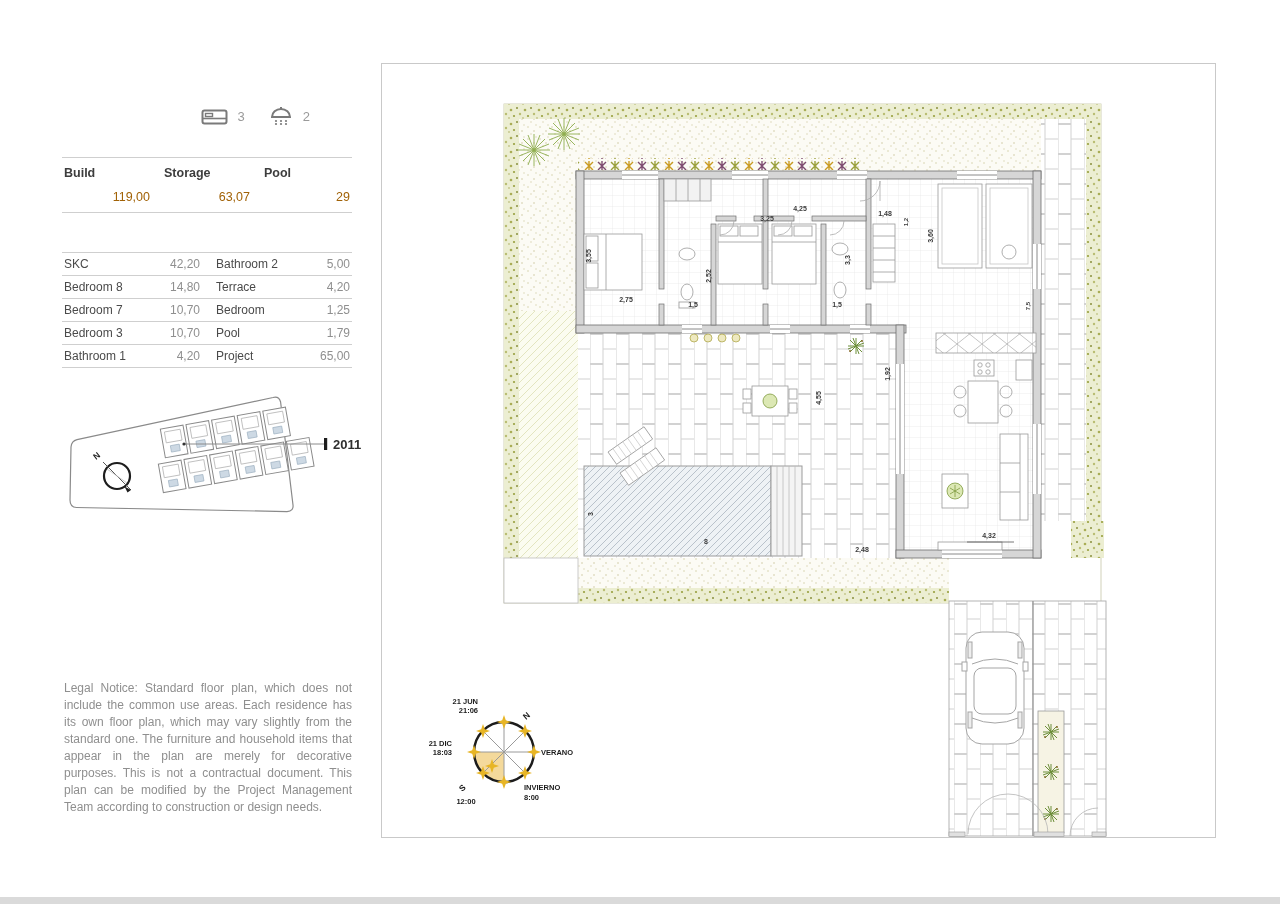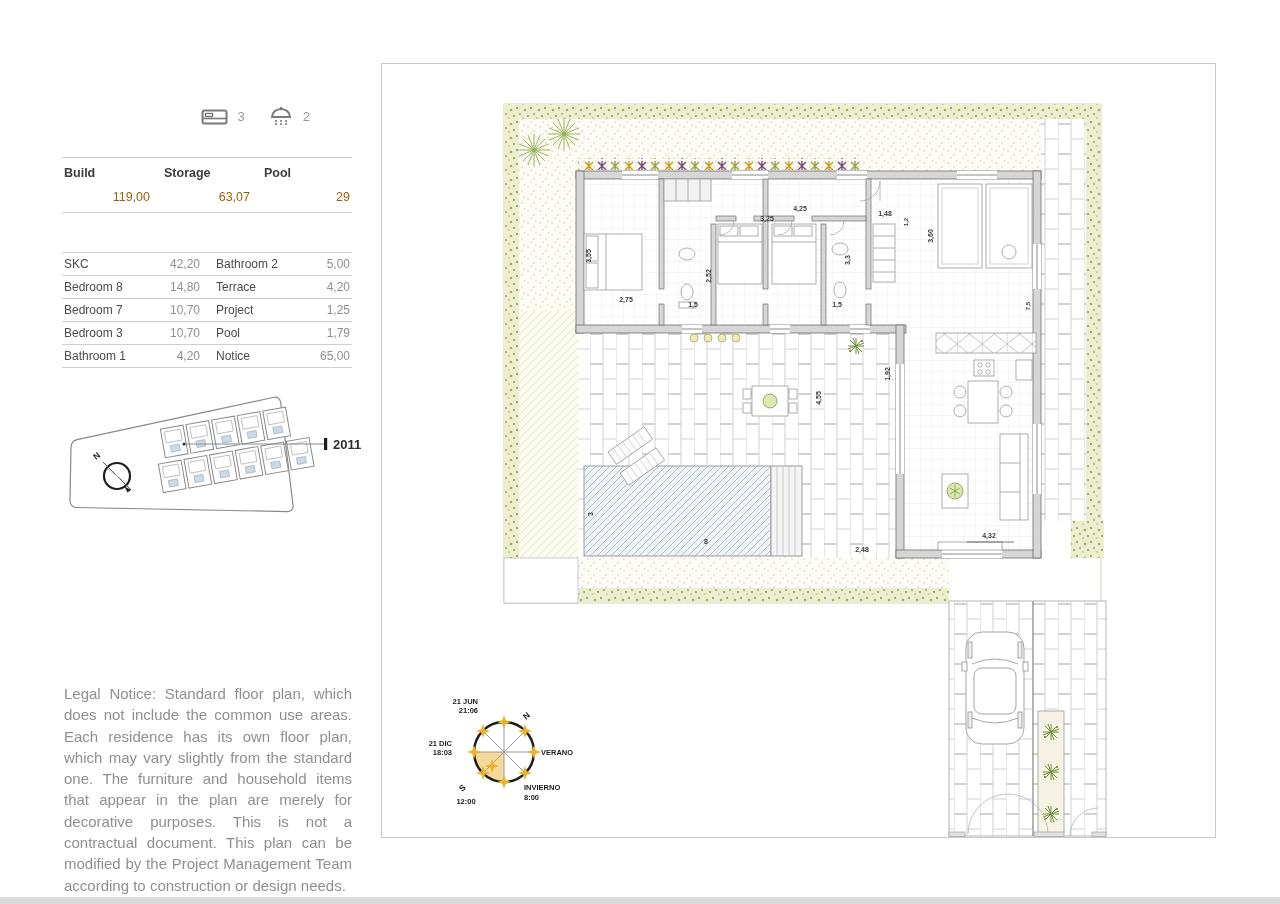--- a/index.html
+++ b/index.html
@@ -21,21 +21,21 @@
   .sum-row .c + .c{margin-left:14px;}
 
   .rooms-table{position:absolute;left:62px;top:252px;width:290px;border-top:1px solid #cfcfcf;font-size:12px;}
   .room-row{display:grid;grid-template-columns:86px 50px 96px 1fr;align-items:center;
             padding:4px 2px;border-bottom:1px solid #cfcfcf;}
   .room-row .rl{color:#4a4a4a;}
   .room-row .rv{color:#8f8f8f;text-align:right;}
   .room-row .rl2{padding-left:16px;}
 
   .siteplan{position:absolute;left:62px;top:386px;}
-  .legal{position:absolute;left:64px;top:668px;width:288px;font-size:15px;line-height:1.42;
+  .legal{position:absolute;left:64px;top:668px;width:288px;font-size:12px;line-height:1.42;
          color:#8f8f8f;text-align:justify;}
 
   .plan-frame{position:absolute;left:381px;top:63px;width:835px;height:775px;
               border:1px solid #c9c9c9;box-sizing:border-box;background:#fff;}
   .sunrose{position:absolute;left:420px;top:688px;}
 
   .bottom-strip{position:absolute;left:0;bottom:0;width:100%;height:7px;background:#dadada;}
 
   .dim{font:bold 7px "Liberation Sans","DejaVu Sans",sans-serif;fill:#3a3a3a;}
   .dim6{font:bold 6px "Liberation Sans","DejaVu Sans",sans-serif;fill:#3a3a3a;}
@@ -96,33 +96,33 @@
     </div>
     <div class="room-row">
       <span class="rl">Bedroom 8</span>
       <span class="rv">14,80</span>
       <span class="rl rl2">Terrace</span>
       <span class="rv">4,20</span>
     </div>
     <div class="room-row">
       <span class="rl">Bedroom 7</span>
       <span class="rv">10,70</span>
-      <span class="rl rl2">Project</span>
+      <span class="rl rl2">Bedroom</span>
       <span class="rv">1,25</span>
     </div>
     <div class="room-row">
       <span class="rl">Bedroom 3</span>
       <span class="rv">10,70</span>
       <span class="rl rl2">Pool</span>
       <span class="rv">1,79</span>
     </div>
     <div class="room-row">
       <span class="rl">Bathroom 1</span>
       <span class="rv">4,20</span>
-      <span class="rl rl2">Notice</span>
+      <span class="rl rl2">Project</span>
       <span class="rv">65,00</span>
     </div>
   </div>
 
   <svg class="siteplan" width="302" height="138" viewBox="0 0 302 138">
     <defs>
       <g id="unit">
         <rect x="0" y="0" width="23" height="29" fill="#fff" stroke="#8a8a8a" stroke-width="1"></rect>
         <rect x="3.5" y="3.5" width="16" height="11" fill="none" stroke="#b5b5b5" stroke-width="0.8"></rect>
         <rect x="7" y="18" width="9" height="6.5" fill="#cdd9e4" stroke="#9fb2c2" stroke-width="0.7"></rect>

